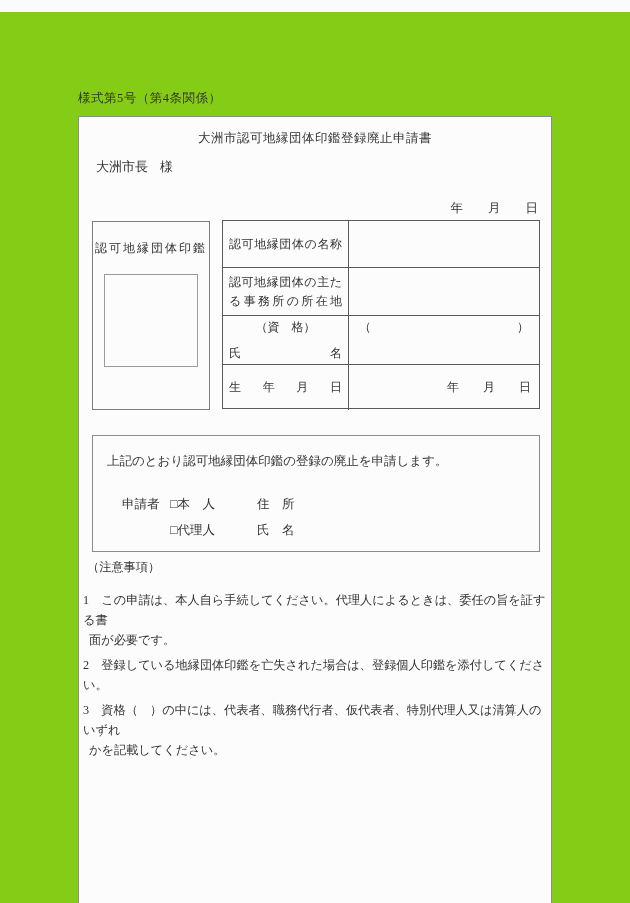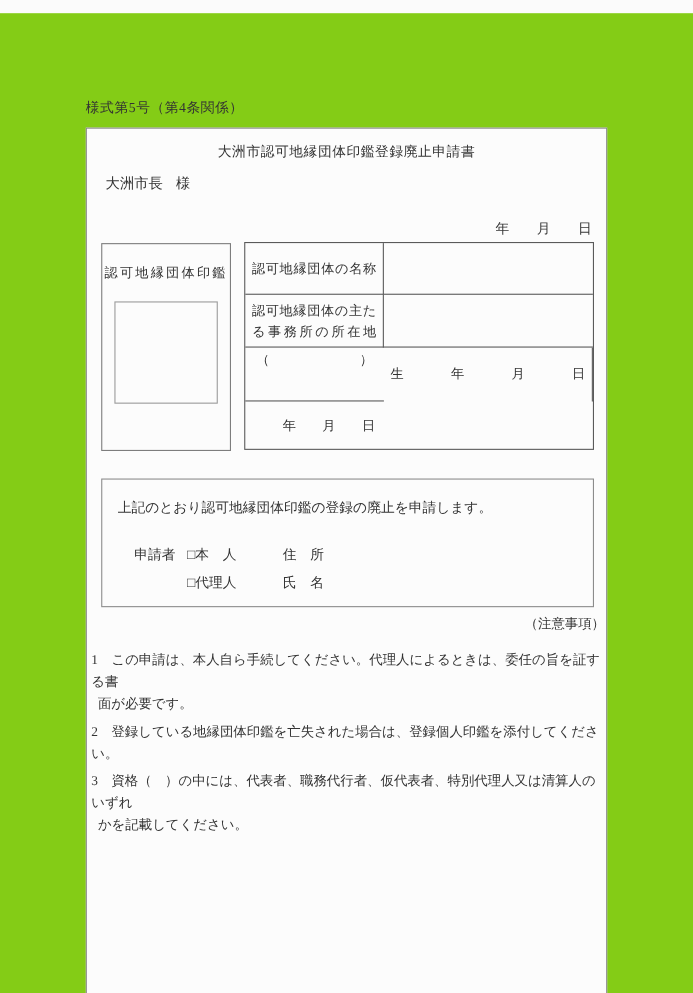--- a/index.html
+++ b/index.html
@@ -62,21 +62,21 @@
   .app-box {
     position: absolute; left: 13px; top: 318px; width: 448px; height: 117px;
     border: 1px solid #8c8c8c;
   }
   .statement { margin: 17px 0 0 14px; font-size: 12.5px; }
   .app-grid { margin: 26px 0 0 29px; display: grid; grid-template-columns: 48px 87px auto; row-gap: 9px; font-size: 12.5px; }
   .chk { display: inline-block; }
 
   
   .notes { position: absolute; left: 4px; top: 442px; width: 467px; font-size: 12.2px; }
-  .notes-heading { margin-left: 4px; margin-bottom: 14px; text-align: right; }
+  .notes-heading { margin-left: 4px; margin-bottom: 14px; }
   .note { margin-bottom: 5px; line-height: 20px; }
   .note-line { padding-left: 6px; }
   .note-line.first { padding-left: 0; }
 </style>
 </head>
 <body>
 
 <div class="page">
 
   <div class="form-number">様式第5号（第4条関係）</div>
@@ -102,20 +102,27 @@
         <div class="justify">認可地縁団体の名称</div>
       </div>
       <div class="cell last-col"></div>
 
       <div class="cell">
         <div class="justify two-line">認可地縁団体の主た</div>
         <div class="justify two-line">る事務所の所在地</div>
       </div>
       <div class="cell last-col"></div>
 
+      <div class="cell qual-cell">
+        <div class="top">（資　格）</div>
+        <div class="spread bottom">
+          <span>氏</span>
+          <span>名</span>
+        </div>
+      </div>
       <div class="cell last-col paren-cell">
         <div class="top">
           <span>（</span>
           <span>）</span>
         </div>
         <div class="bottom"></div>
       </div>
 
       <div class="cell last-row">
         <div class="justify">生　年　月　日</div>

